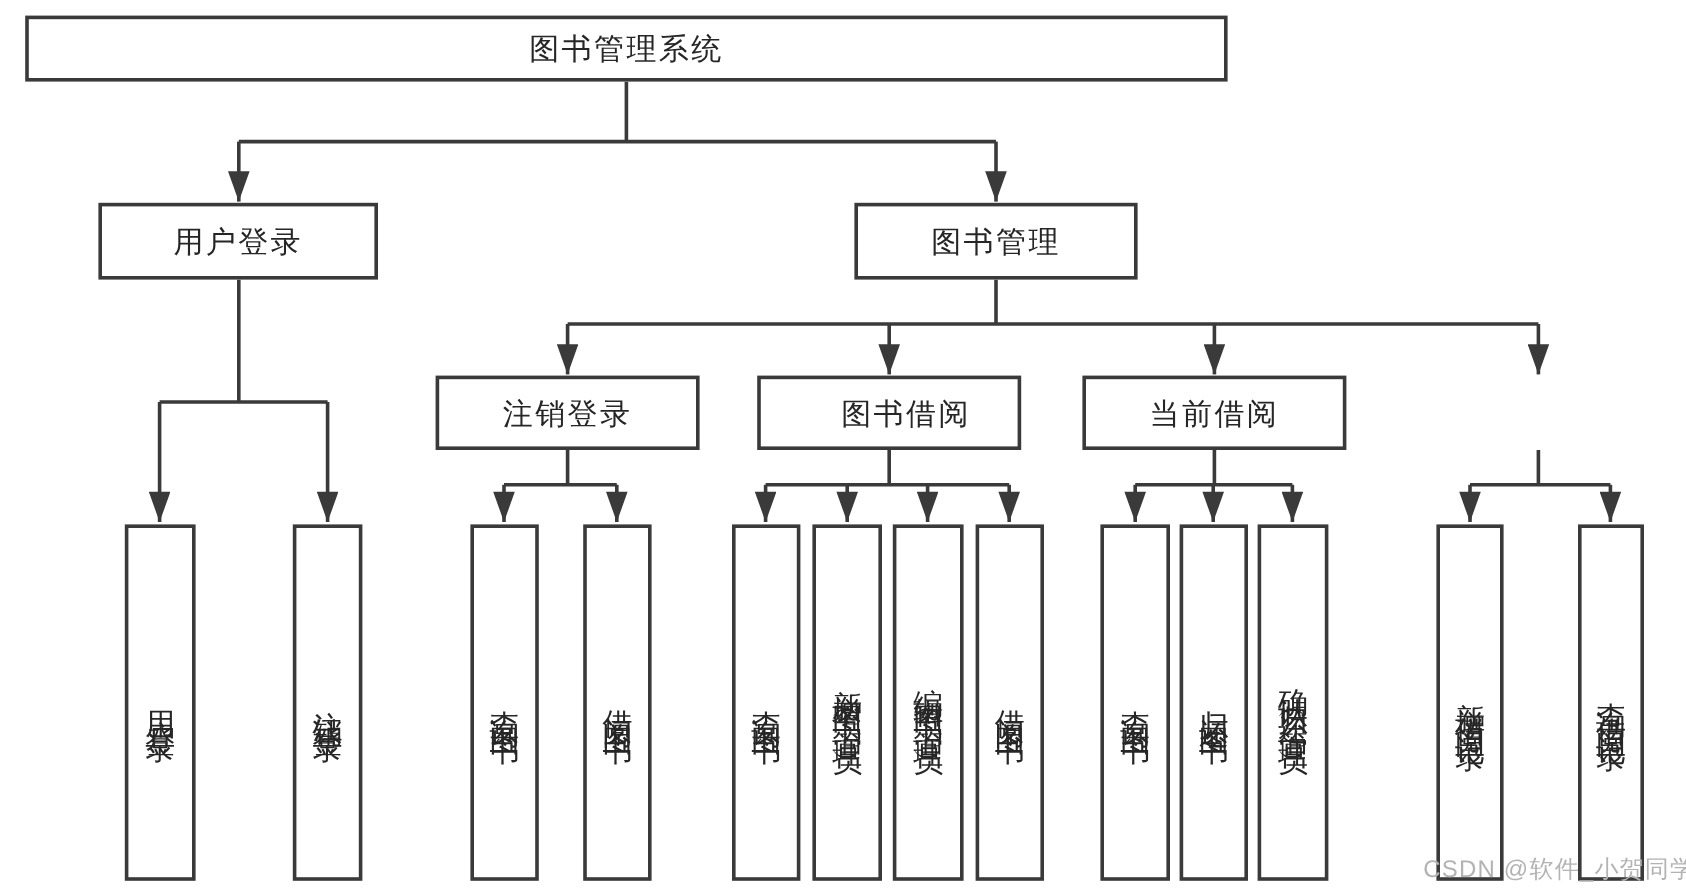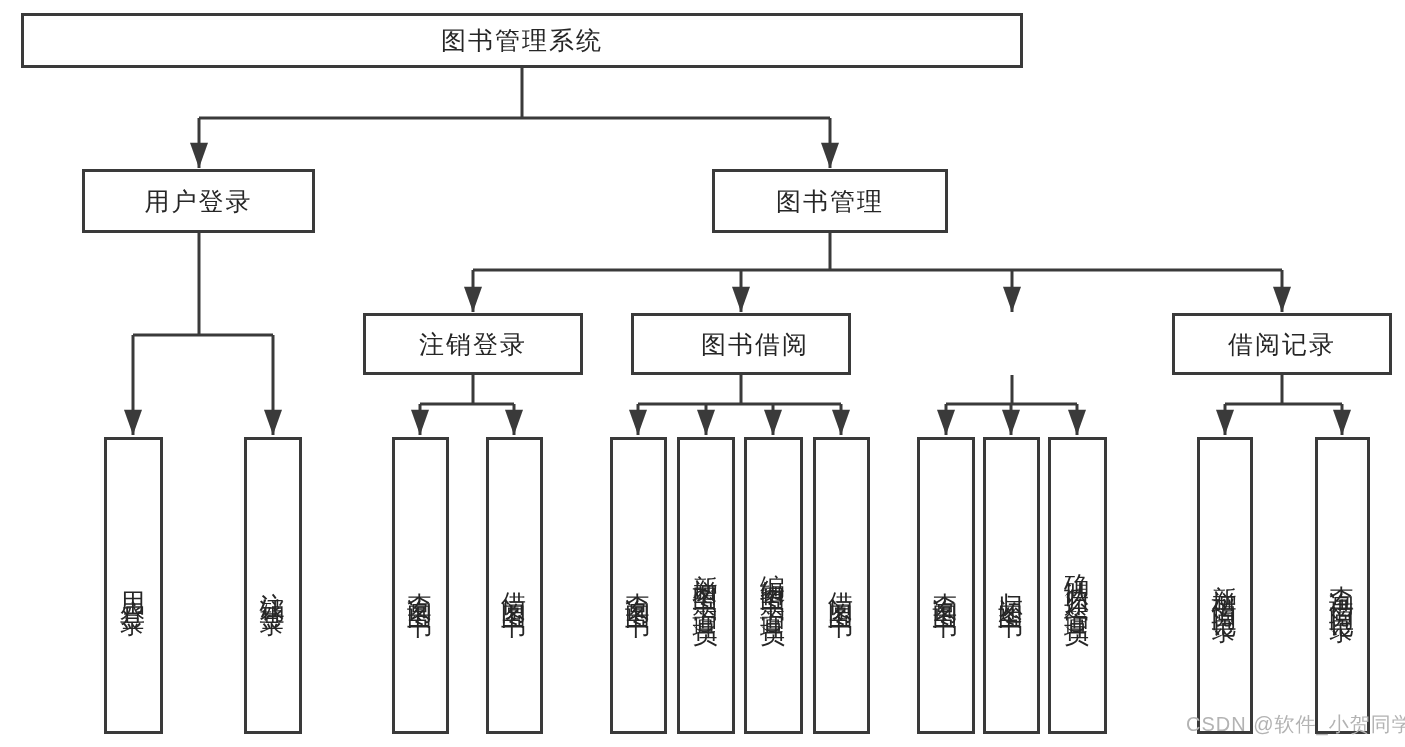--- a/index.html
+++ b/index.html
@@ -104,21 +104,21 @@
     </g>
   </svg>
 
   <div class="hnode" style="left:21px;top:13px;width:1002px;height:55px;">图书管理系统</div>
 
   <div class="hnode" style="left:82px;top:169px;width:233px;height:64px;">用户登录</div>
   <div class="hnode" style="left:712px;top:169px;width:236px;height:64px;">图书管理</div>
 
   <div class="hnode" style="left:363px;top:313px;width:220px;height:62px;">注销登录</div>
   <div class="hnode" style="left:631px;top:313px;width:220px;height:62px;padding-left:28px;">图书借阅</div>
-  <div class="hnode" style="left:1172px;top:313px;width:220px;height:62px;">借阅记录</div>
+  <div class="hnode" style="left:902px;top:313px;width:220px;height:62px;">当前借阅</div>
 
   <div class="vnode" style="left:104px;top:437px;width:59px;height:297px;">用户登录</div>
   <div class="vnode" style="left:244px;top:437px;width:58px;height:297px;">注销登录</div>
 
   <div class="vnode" style="left:392px;top:437px;width:57px;height:297px;">查询图书</div>
   <div class="vnode" style="left:486px;top:437px;width:57px;height:297px;">借阅图书</div>
 
   <div class="vnode" style="left:610px;top:437px;width:57px;height:297px;">查询图书</div>
   <div class="vnode" style="left:677px;top:437px;width:58px;height:297px;">新增图书（管理员）</div>
   <div class="vnode" style="left:744px;top:437px;width:59px;height:297px;">编辑图书（管理员）</div>

